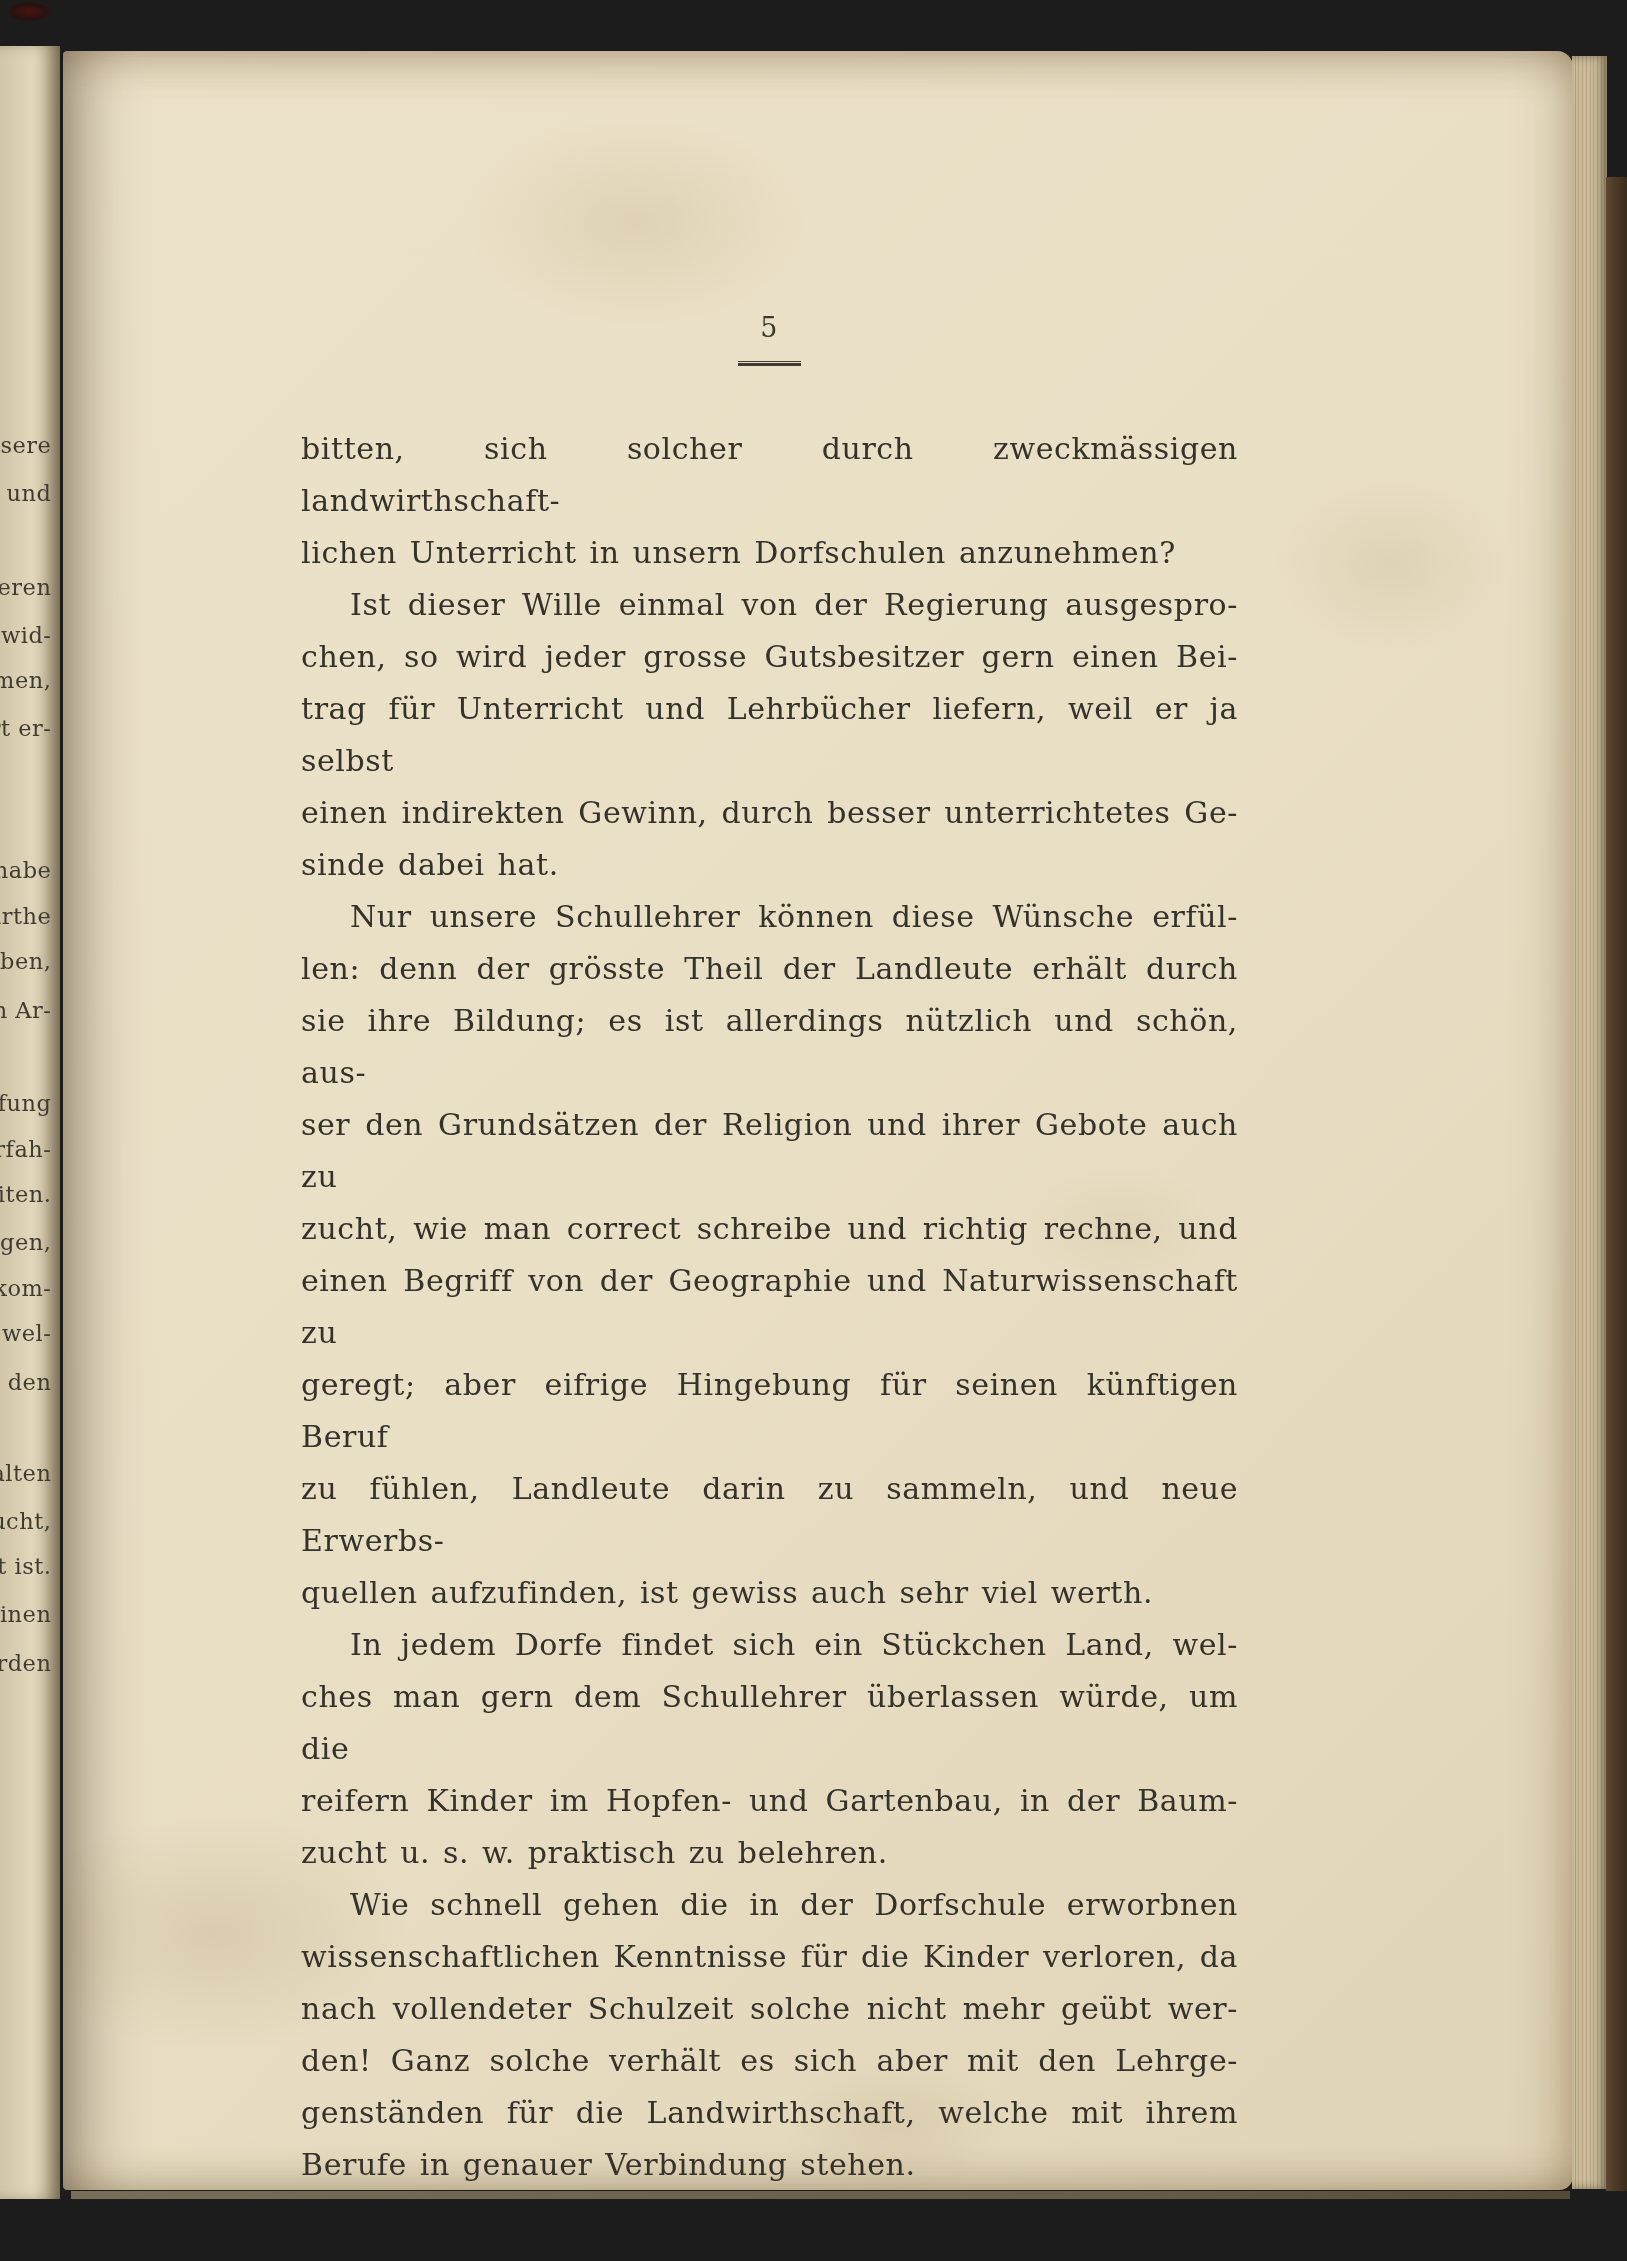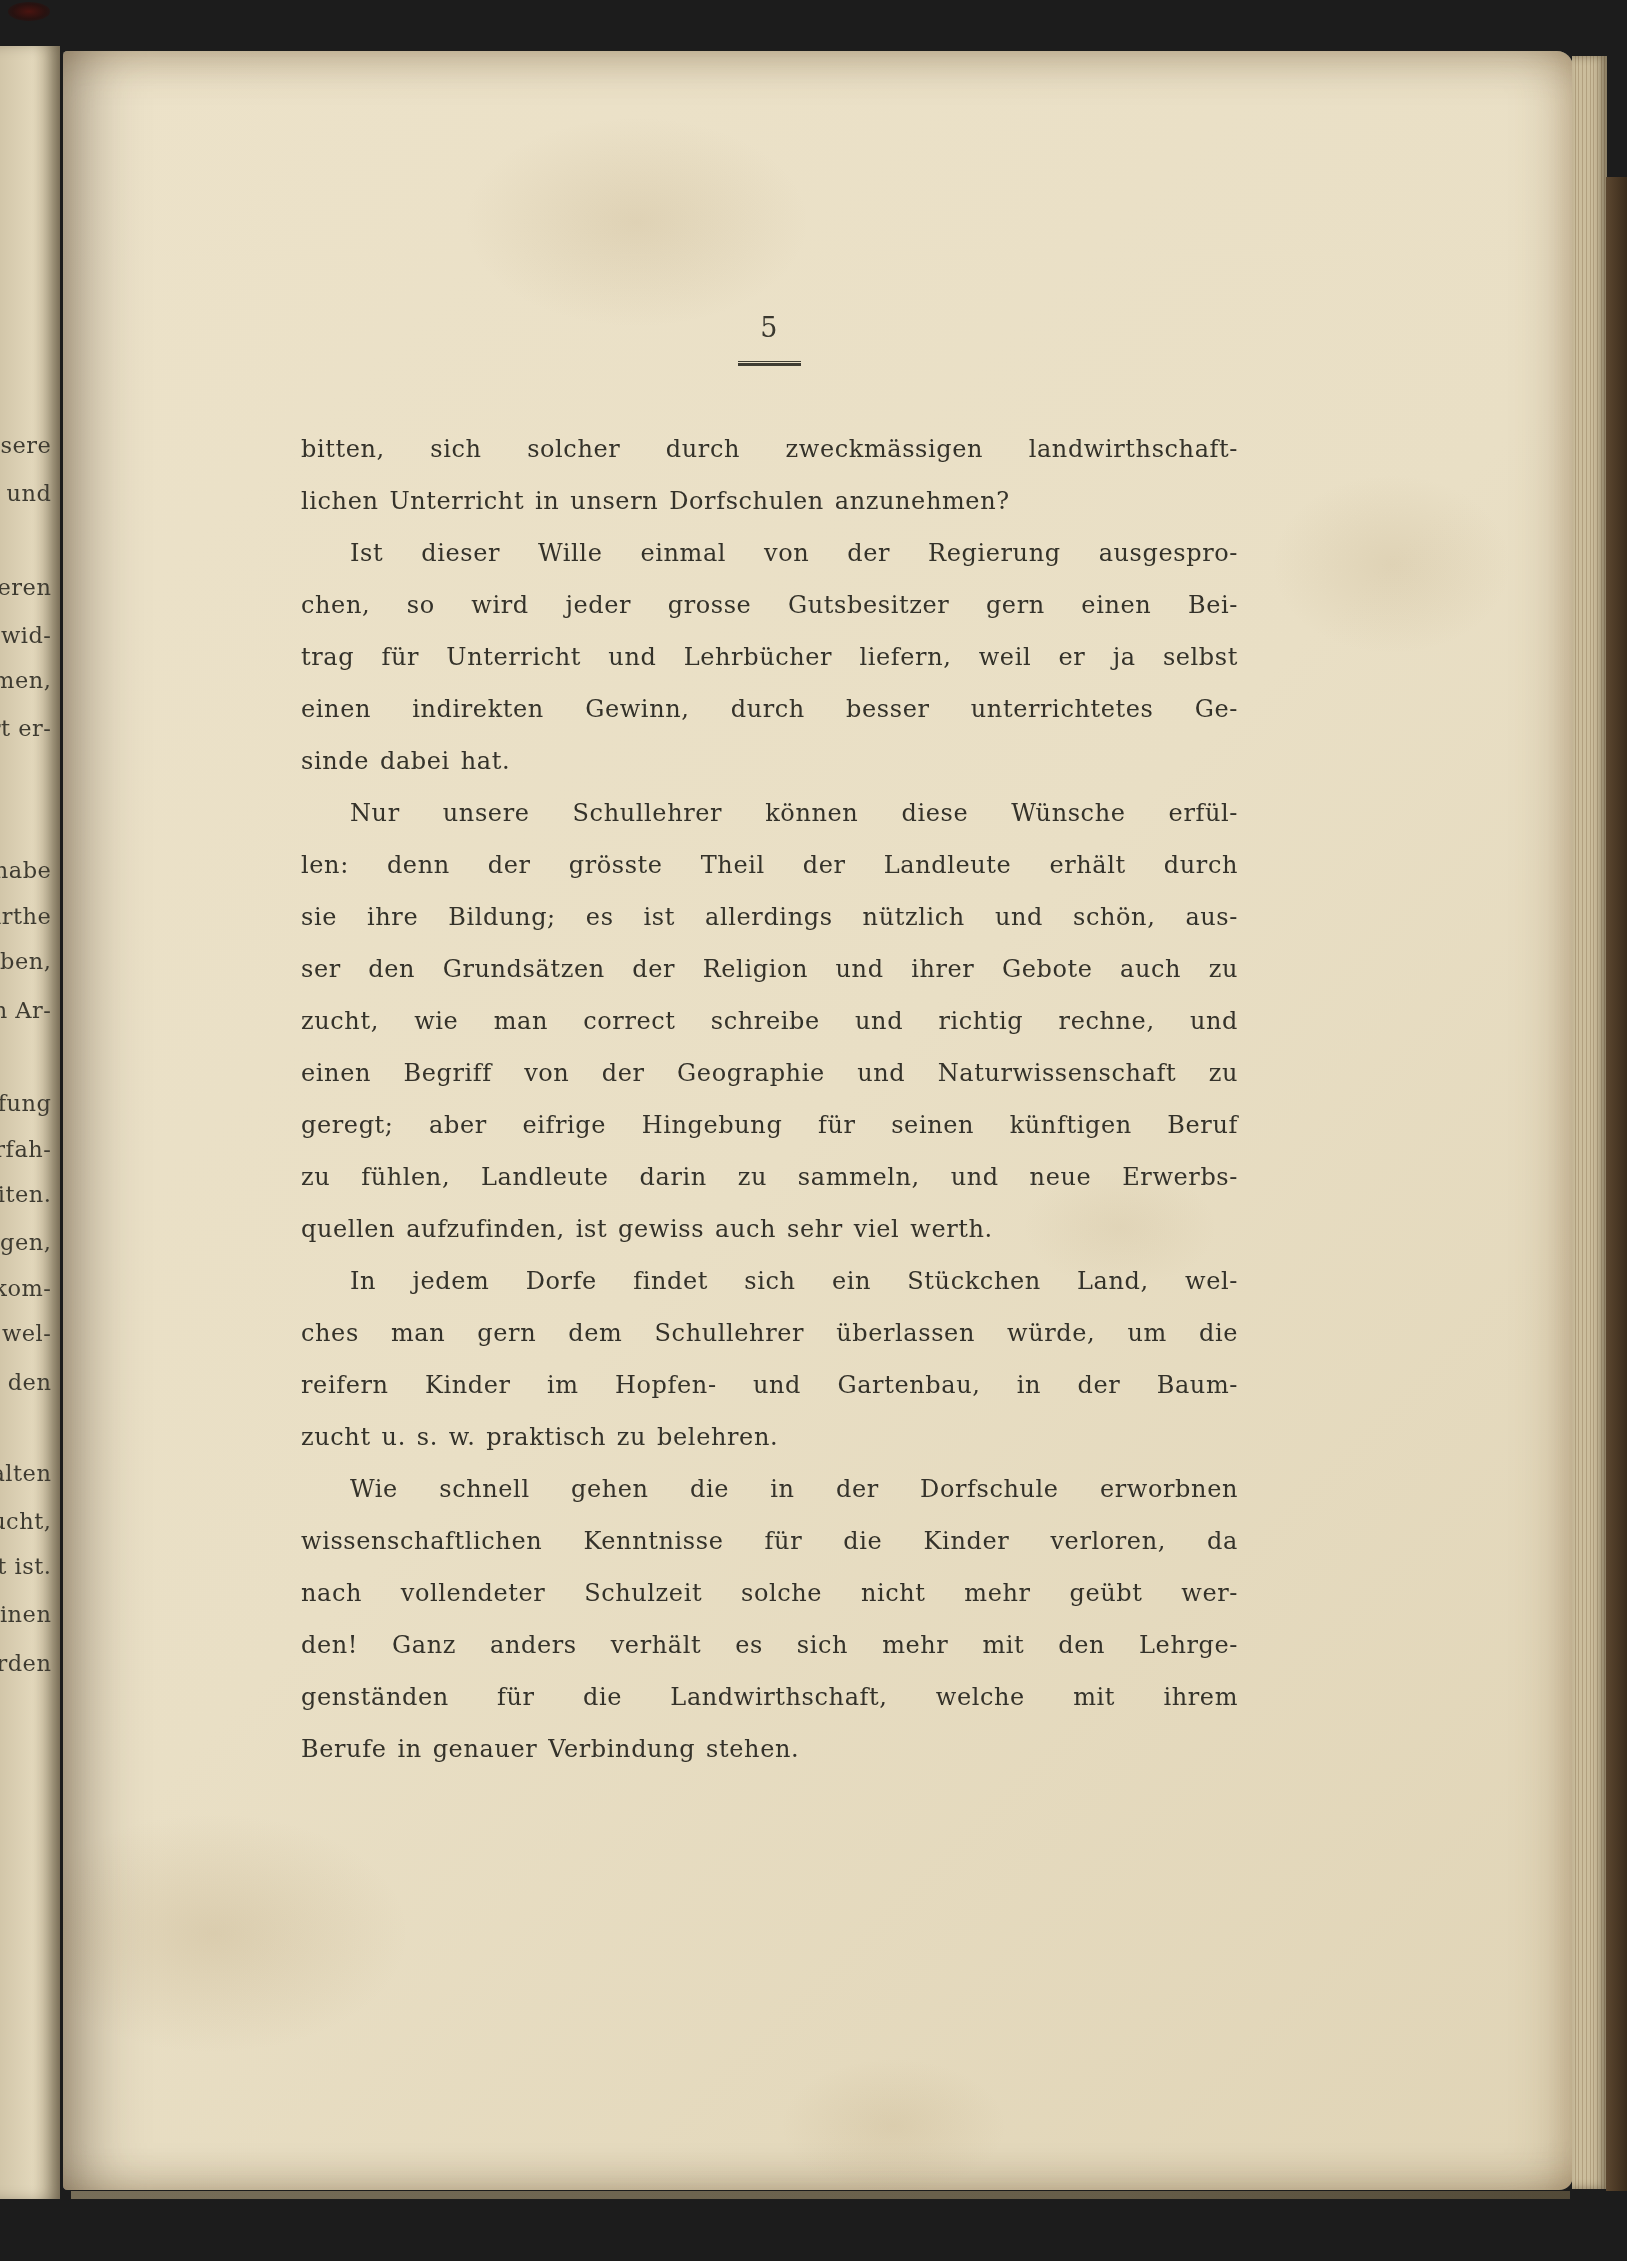--- a/index.html
+++ b/index.html
@@ -51,21 +51,21 @@
     position:absolute; left:238px; top:261px; width:937px;
     text-align:center; font-size:27px; color:#3a382f; letter-spacing:1.1px;
   }
   .head-rule {
     position:absolute; left:675px; top:310px; width:63px; height:5.4px;
     border-top:1.6px solid #3f3d33; border-bottom:3.2px solid #3f3d33;
   }
 
   .text-block {
     position:absolute; left:238px; top:372px; width:937px;
-    font-size:24px; line-height:52px; color:#34322a;
+    font-size:30px; line-height:52px; color:#34322a;
     letter-spacing:0.6px; word-spacing:2.7px;
   }
   .line { text-align:justify; text-align-last:justify; }
   .line.last { text-align-last:left; }
   .line.indent { text-indent:49px; }
 
   
   .fore-edge {
     position:absolute; left:1572px; top:56px; width:35px; height:2133px;
     background:repeating-linear-gradient(90deg,#cbbd9c 0 2.7px,#b2a07f 2.7px 3.7px);
@@ -149,21 +149,21 @@
         <div class="line indent">In jedem Dorfe findet sich ein Stückchen Land, wel-</div>
         <div class="line">ches man gern dem Schullehrer überlassen würde, um die</div>
         <div class="line">reifern Kinder im Hopfen- und Gartenbau, in der Baum-</div>
         <div class="line last">zucht u. s. w. praktisch zu belehren.</div>
       </div>
 
       <div>
         <div class="line indent">Wie schnell gehen die in der Dorfschule erworbnen</div>
         <div class="line">wissenschaftlichen Kenntnisse für die Kinder verloren, da</div>
         <div class="line">nach vollendeter Schulzeit solche nicht mehr geübt wer-</div>
-        <div class="line">den! Ganz anders verhält es sich mehr mit den Lehrge-</div>
+        <div class="line">den! Ganz solche verhält es sich aber mit den Lehrge-</div>
         <div class="line">genständen für die Landwirthschaft, welche mit ihrem</div>
         <div class="line last">Berufe in genauer Verbindung stehen.</div>
       </div>
 
     </div>
   </div>
 
   <div class="fore-edge"></div>
   <div class="cover"></div>
   <div class="bottom-edge"></div>

